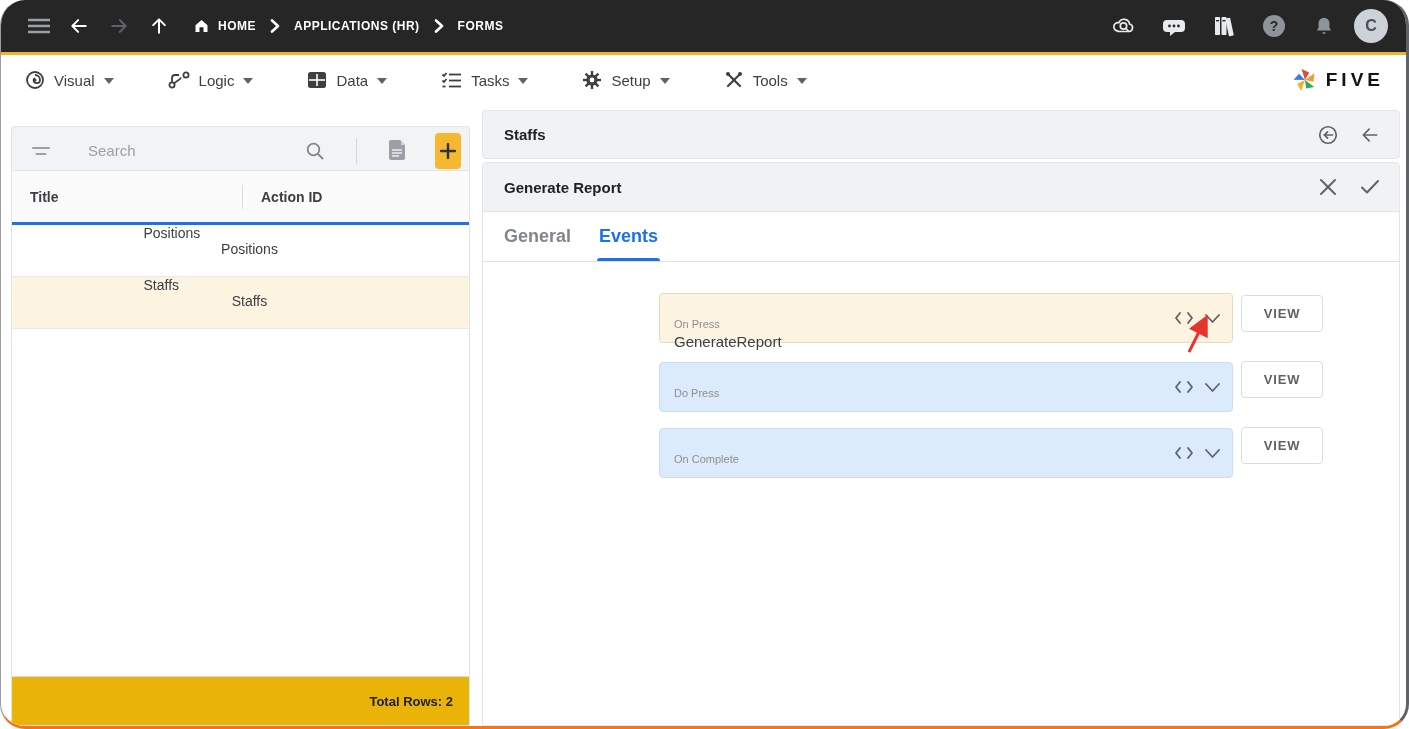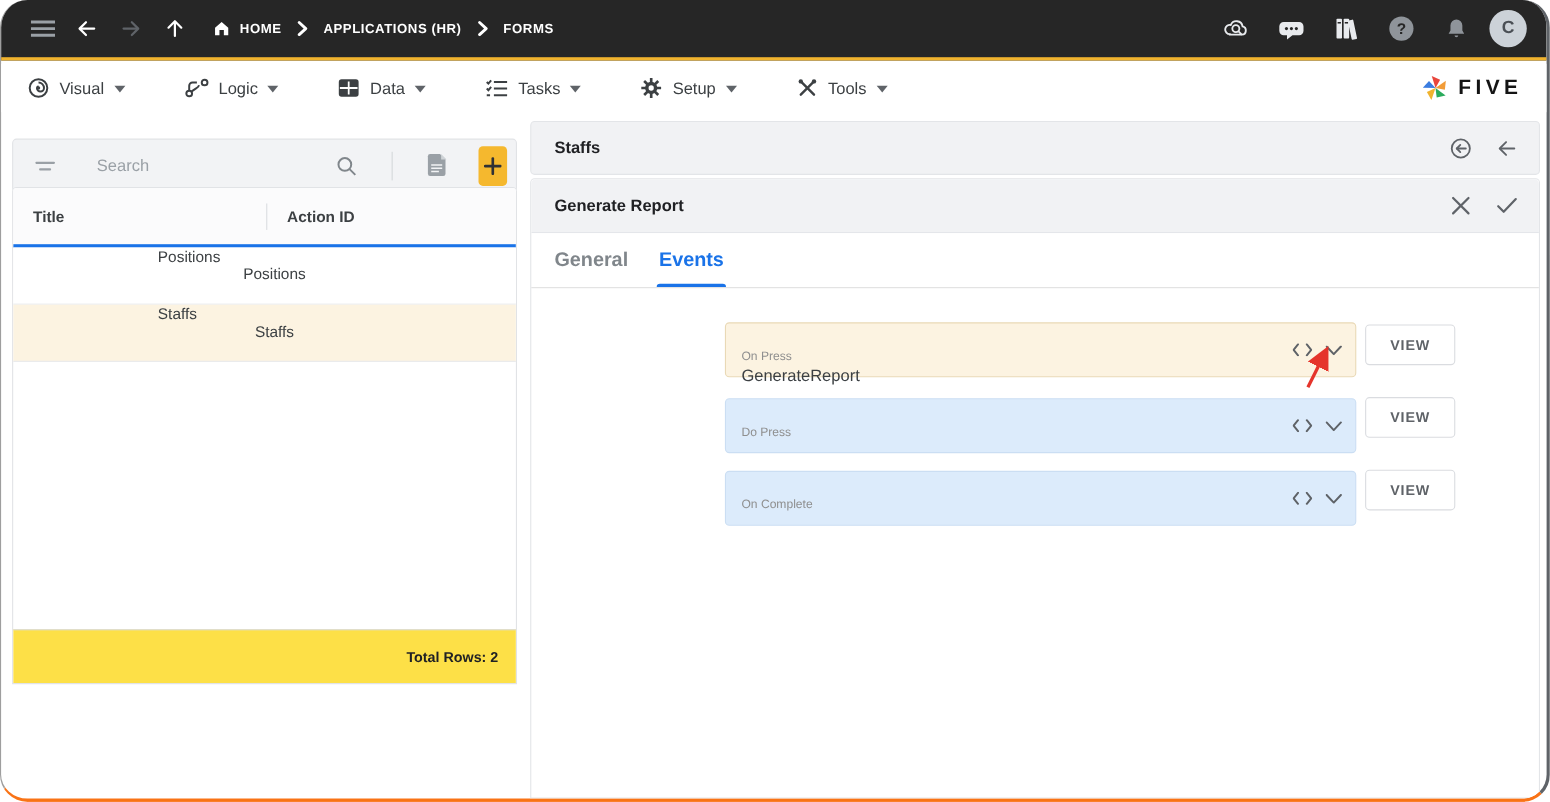--- a/index.html
+++ b/index.html
@@ -28,32 +28,32 @@
 
   
   .search-card { position:absolute; left:10px; top:126px; width:459px; height:49px; background:#f2f3f5;
                  border:1px solid #e1e3e6; border-radius:4px; display:flex; align-items:center; padding:0 8px 0 20px;gap:16px; }
   .search-input { flex:1; border:none; background:transparent; outline:none; font-size:15px; color:#3c4043; margin-left:22px; font-family:"Liberation Sans",sans-serif; }
   .search-input::placeholder { color:#9aa0a6; }
   .v-div { width:1px; height:26px; background:#d4d7da; margin:0 12px; }
   .plus-btn { width:36px; height:36px; background:#f5b82e; border-radius:4px; display:flex; align-items:center; justify-content:center; cursor:pointer; margin-left:10px; }
   .icon-btn { width:34px; height:34px; display:flex; align-items:center; justify-content:center; cursor:pointer; }
 
-  .table-card { position:absolute; left:10px; top:170px; width:459px; height:452px; background:#fff;
+  .table-card { position:absolute; left:10px; top:170px; width:459px; height:556px; background:#fff;
                 border:1px solid #e1e3e6; border-radius:4px 4px 0 0; overflow:hidden; }
   .thead { display:flex; align-items:center; height:54px; border-bottom:3px solid #1a73e8; background:#fbfbfc; }
   .th { font-size:14px; font-weight:700; color:#3c4043; padding-left:18px; }
   .th.c1 { width:230px; }
   .th.c2 { flex:1; border-left:1px solid #dadce0; height:24px; line-height:24px; }
   .trow { display:flex; align-items:center; height:52px; border-bottom:1px solid #e8eaed; cursor:pointer; background:#fff;flex-direction:column; }
   .trow.selected { background:#fcf3e1; }
   .td { font-size:14px; color:#3c4043; padding-left:18px; }
   .td.c1 { width:230px; }
   .td.c2 { flex:1; }
-  .tfoot { position:absolute; bottom:0; left:0; right:0; height:49px; background:#fde047; border-top:1px solid #dadce0;
+  .tfoot { position:absolute; bottom:0; left:0; right:0; height:49px; background:#eab308; border-top:1px solid #dadce0;
            display:flex; align-items:center; justify-content:flex-end; padding-right:16px; font-size:13px; font-weight:700; color:#202124; }
 
   
   .staffs-bar { position:absolute; left:481px; top:110px; right:6px; height:49px; background:#f1f2f4;
                 border:1px solid #e3e5e8; border-radius:4px; display:flex; align-items:center; padding:0 12px 0 21px; }
   .panel-title { font-size:15px; font-weight:700; color:#202124; }
   .bar-icons { margin-left:auto; display:flex; align-items:center; gap:8px; color:#5f6368; }
 
   .gr-card { position:absolute; left:481px; top:162px; right:6px; bottom:0; background:#fff;
              border:1px solid #e3e5e8; border-radius:4px 4px 0 0; }

